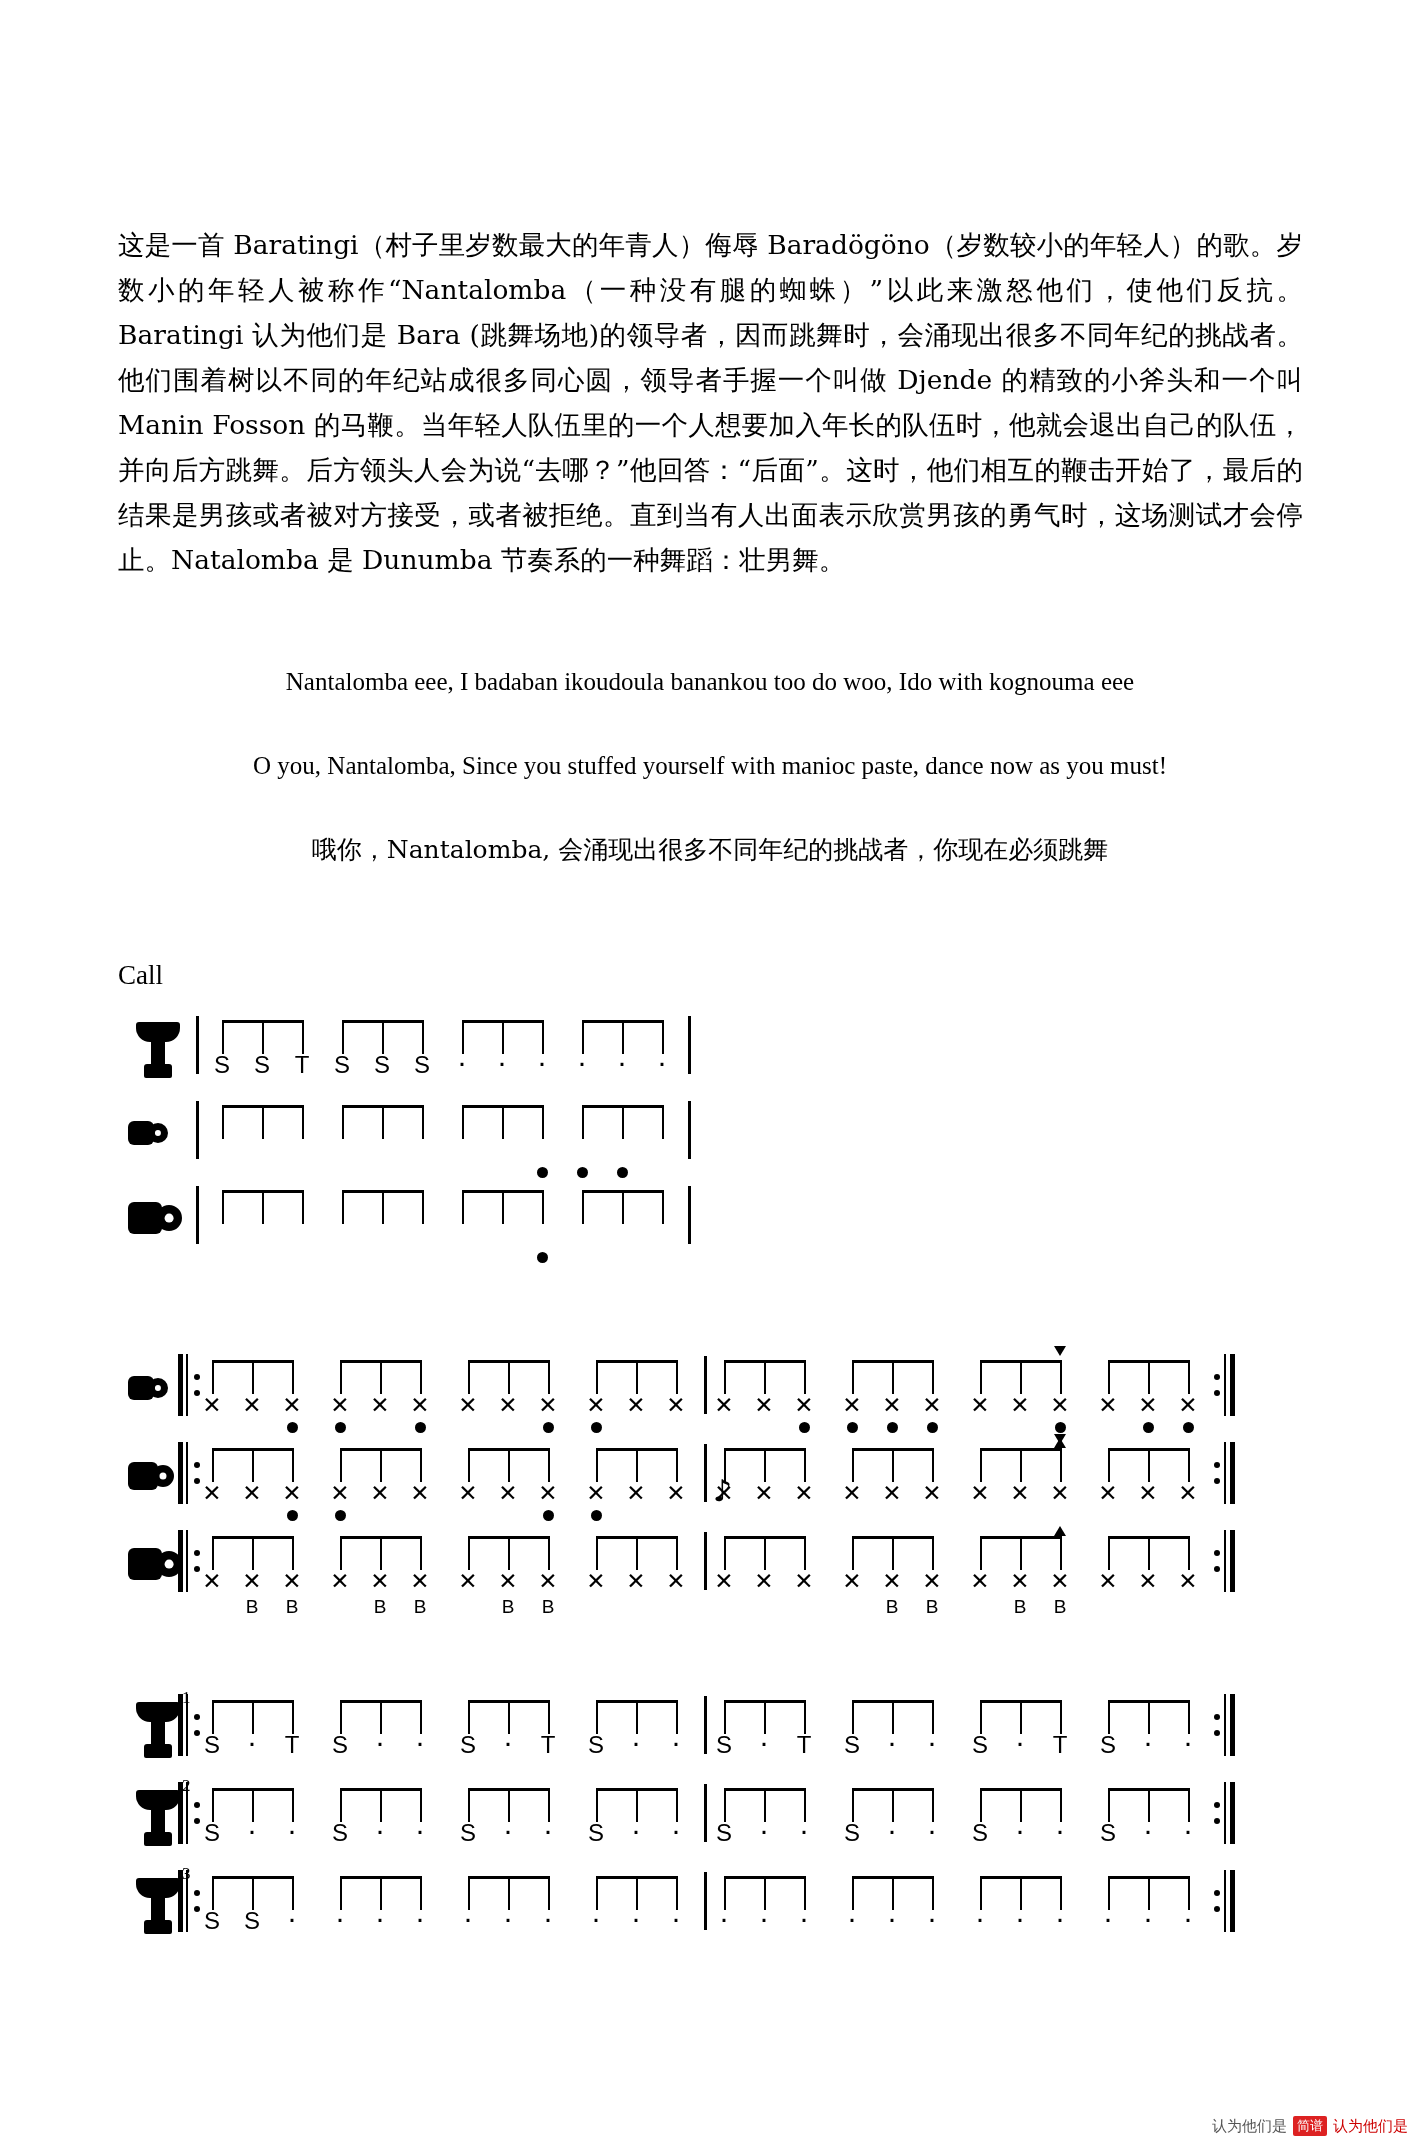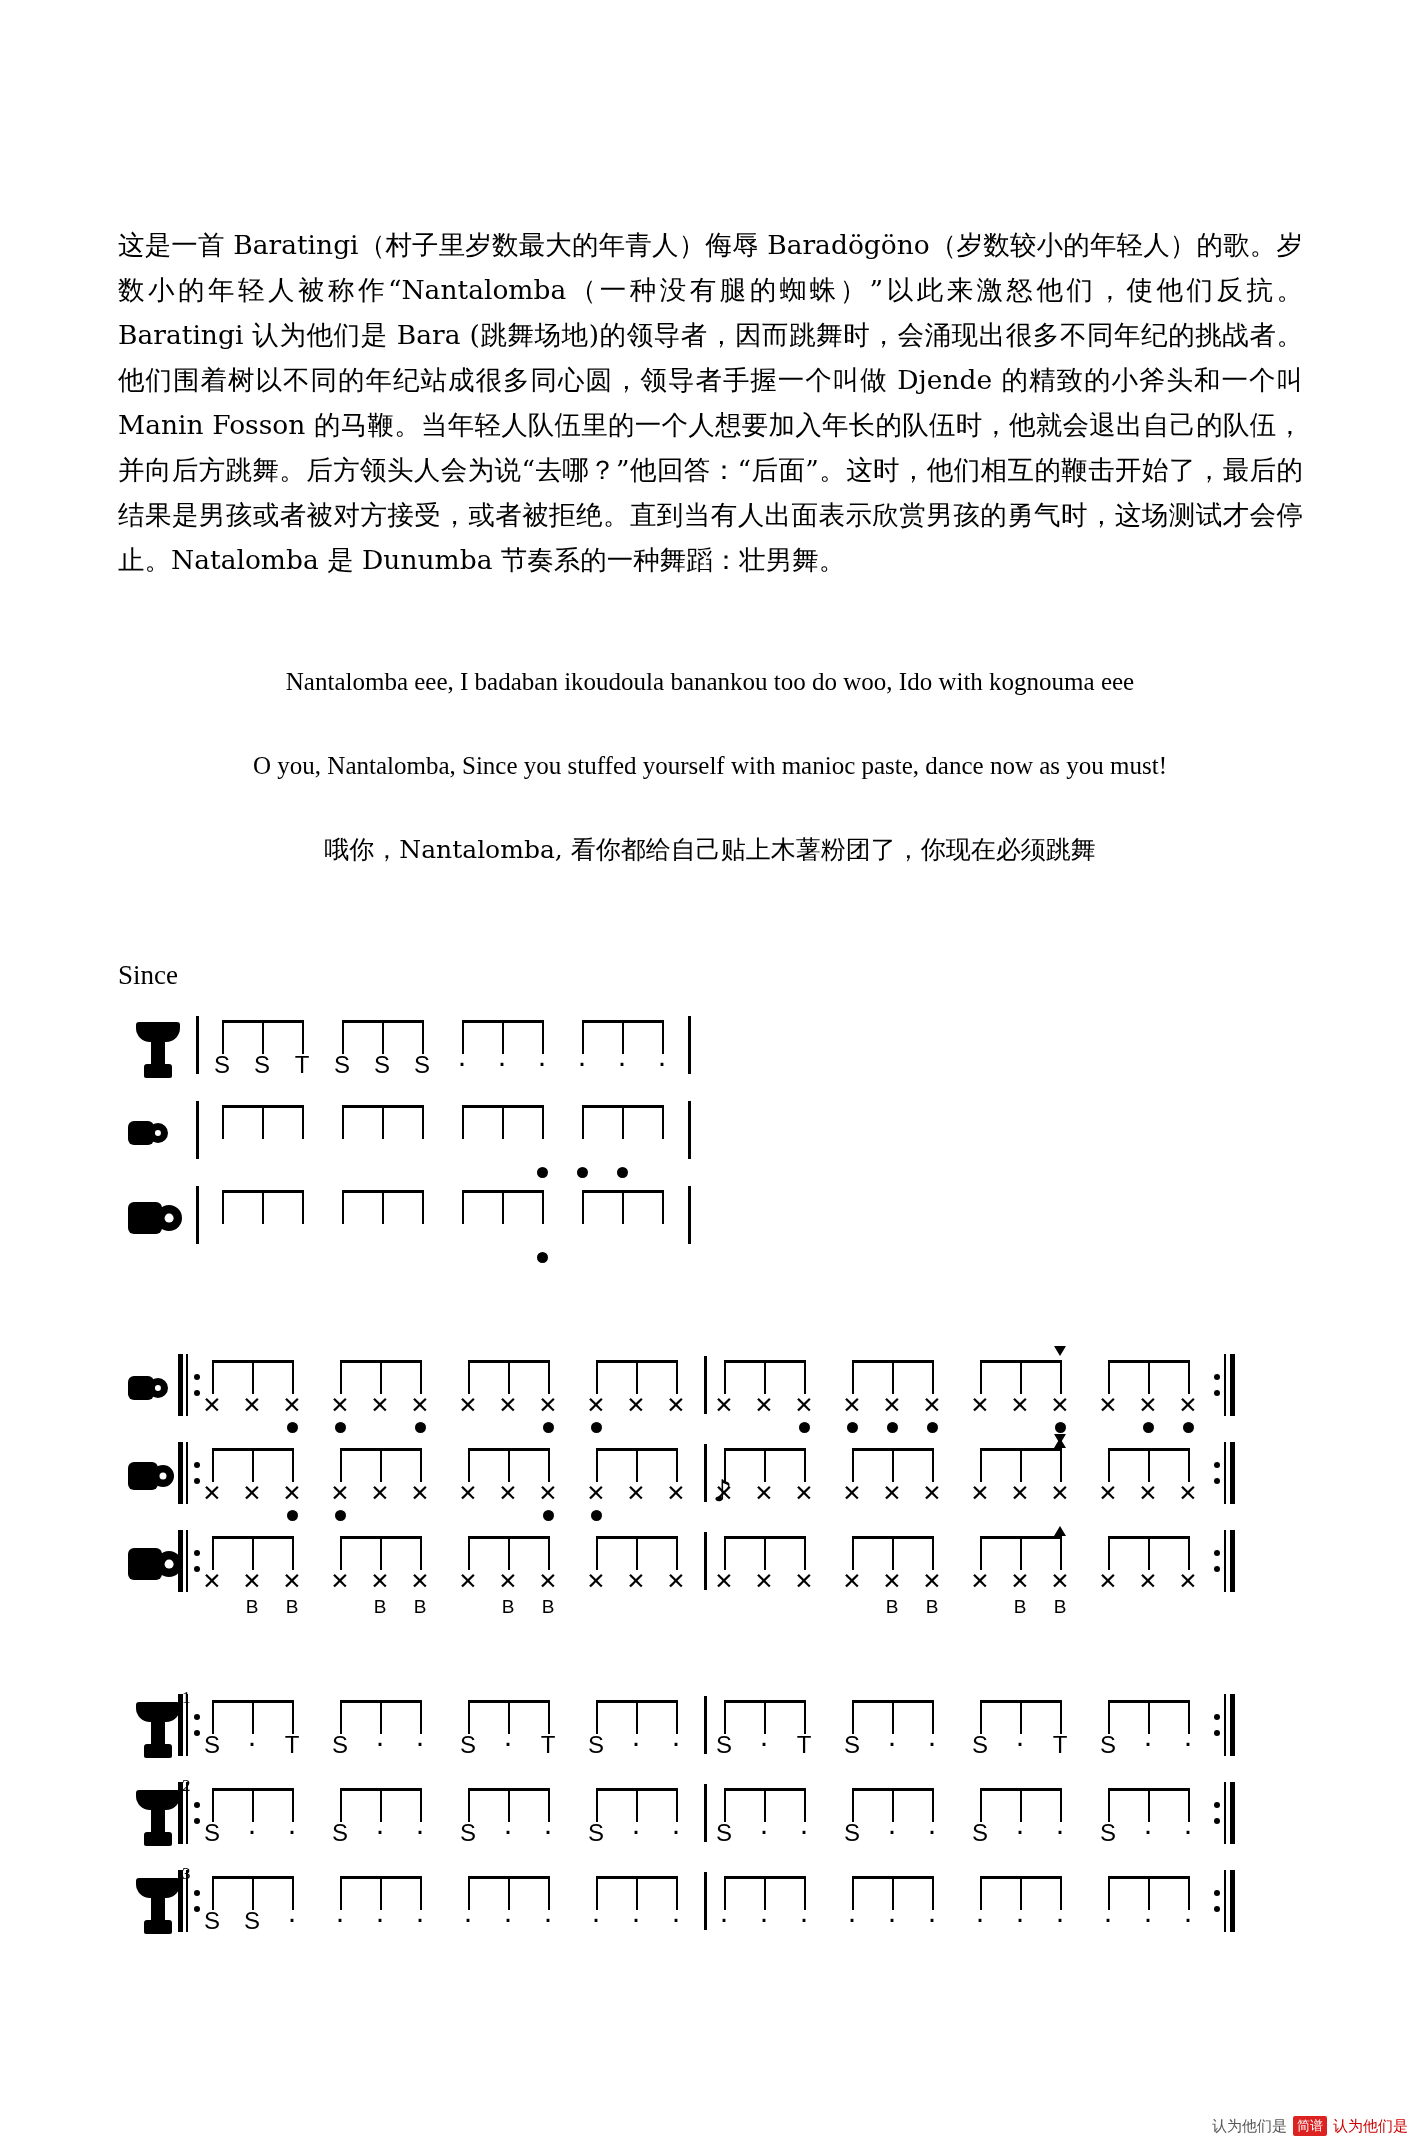--- a/index.html
+++ b/index.html
@@ -148,24 +148,24 @@
 <div class="page">
 
 
   <div class="body-text">
     <p>这是一首  Baratingi（村子里岁数最大的年青人）侮辱 Baradögöno（岁数较小的年轻人）的歌。岁数小的年轻人被称作“Nantalomba（一种没有腿的蜘蛛）”以此来激怒他们，使他们反抗。Baratingi 认为他们是 Bara (跳舞场地)的领导者，因而跳舞时，会涌现出很多不同年纪的挑战者。他们围着树以不同的年纪站成很多同心圆，领导者手握一个叫做 Djende 的精致的小斧头和一个叫 Manin Fosson 的马鞭。当年轻人队伍里的一个人想要加入年长的队伍时，他就会退出自己的队伍，并向后方跳舞。后方领头人会为说“去哪？”他回答：“后面”。这时，他们相互的鞭击开始了，最后的结果是男孩或者被对方接受，或者被拒绝。直到当有人出面表示欣赏男孩的勇气时，这场测试才会停止。Natalomba 是 Dunumba 节奏系的一种舞蹈：壮男舞。</p>
   </div>
 
   <div class="lyrics">
     <p class="lyr-line">Nantalomba eee, I badaban ikoudoula banankou too do woo, Ido with kognouma eee</p>
     <p class="lyr-line">O you, Nantalomba, Since you stuffed yourself with manioc paste, dance now as you must!</p>
-    <p class="lyr-line zh">哦你，Nantalomba, 看你都给自己贴上木薯粉团了，你现在必须跳舞</p>
+    <p class="lyr-line zh">哦你，Nantalomba, 会涌现出很多不同年纪的挑战者，你现在必须跳舞</p>
   </div>
 
-  <div class="call-label">Since</div>
+  <div class="call-label">Call</div>
 
   <div id="notation-root">
       <div class="stave" style="left: 118px; top: 1010px; width: 694px;">
         <div class="inst">
           <div class="djembe">
             <div class="head"></div>
             <div class="stem"></div>
             <div class="foot"></div>
           </div>
         </div>

